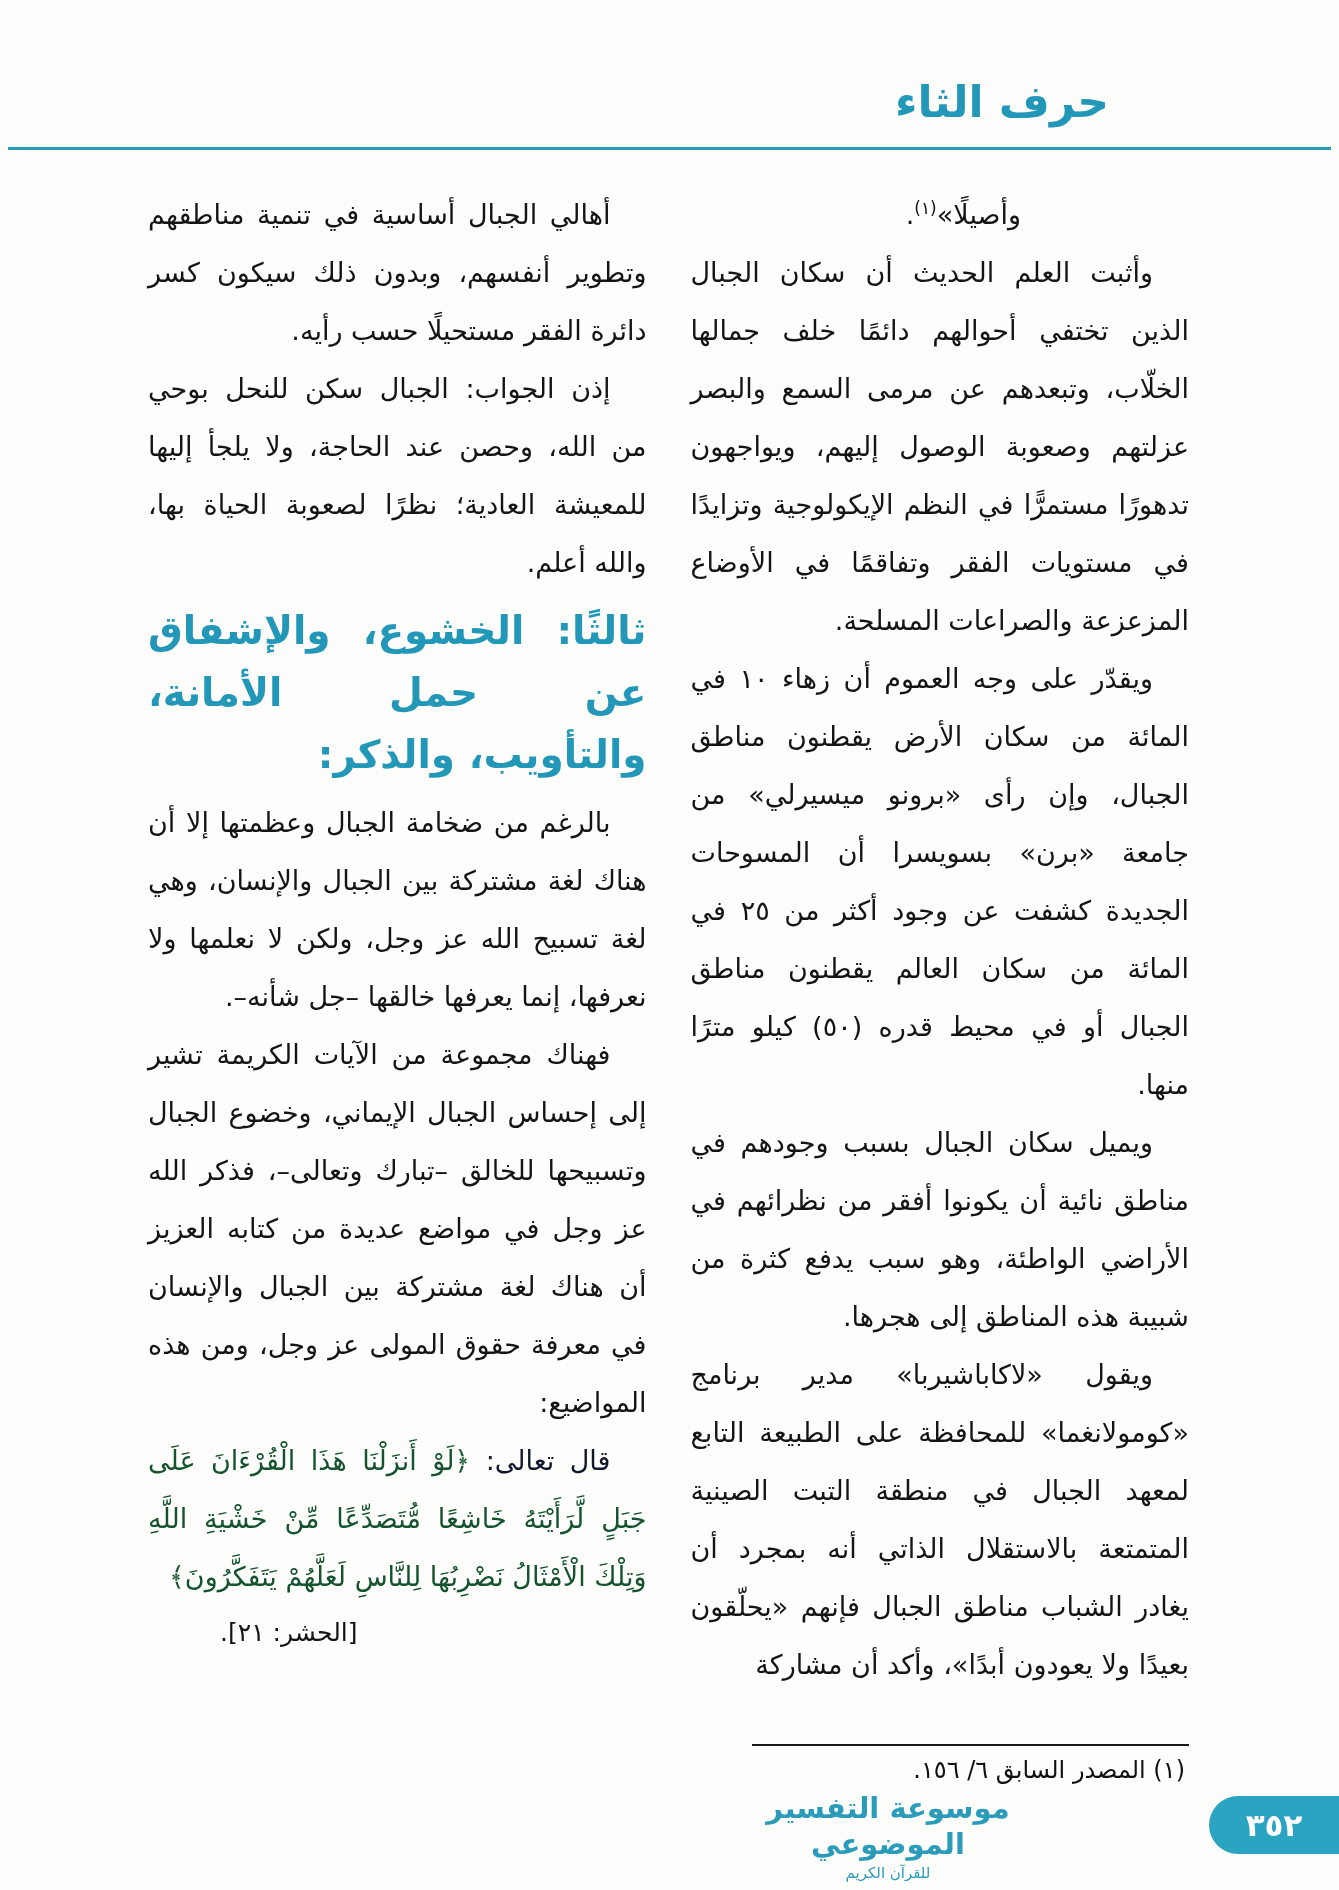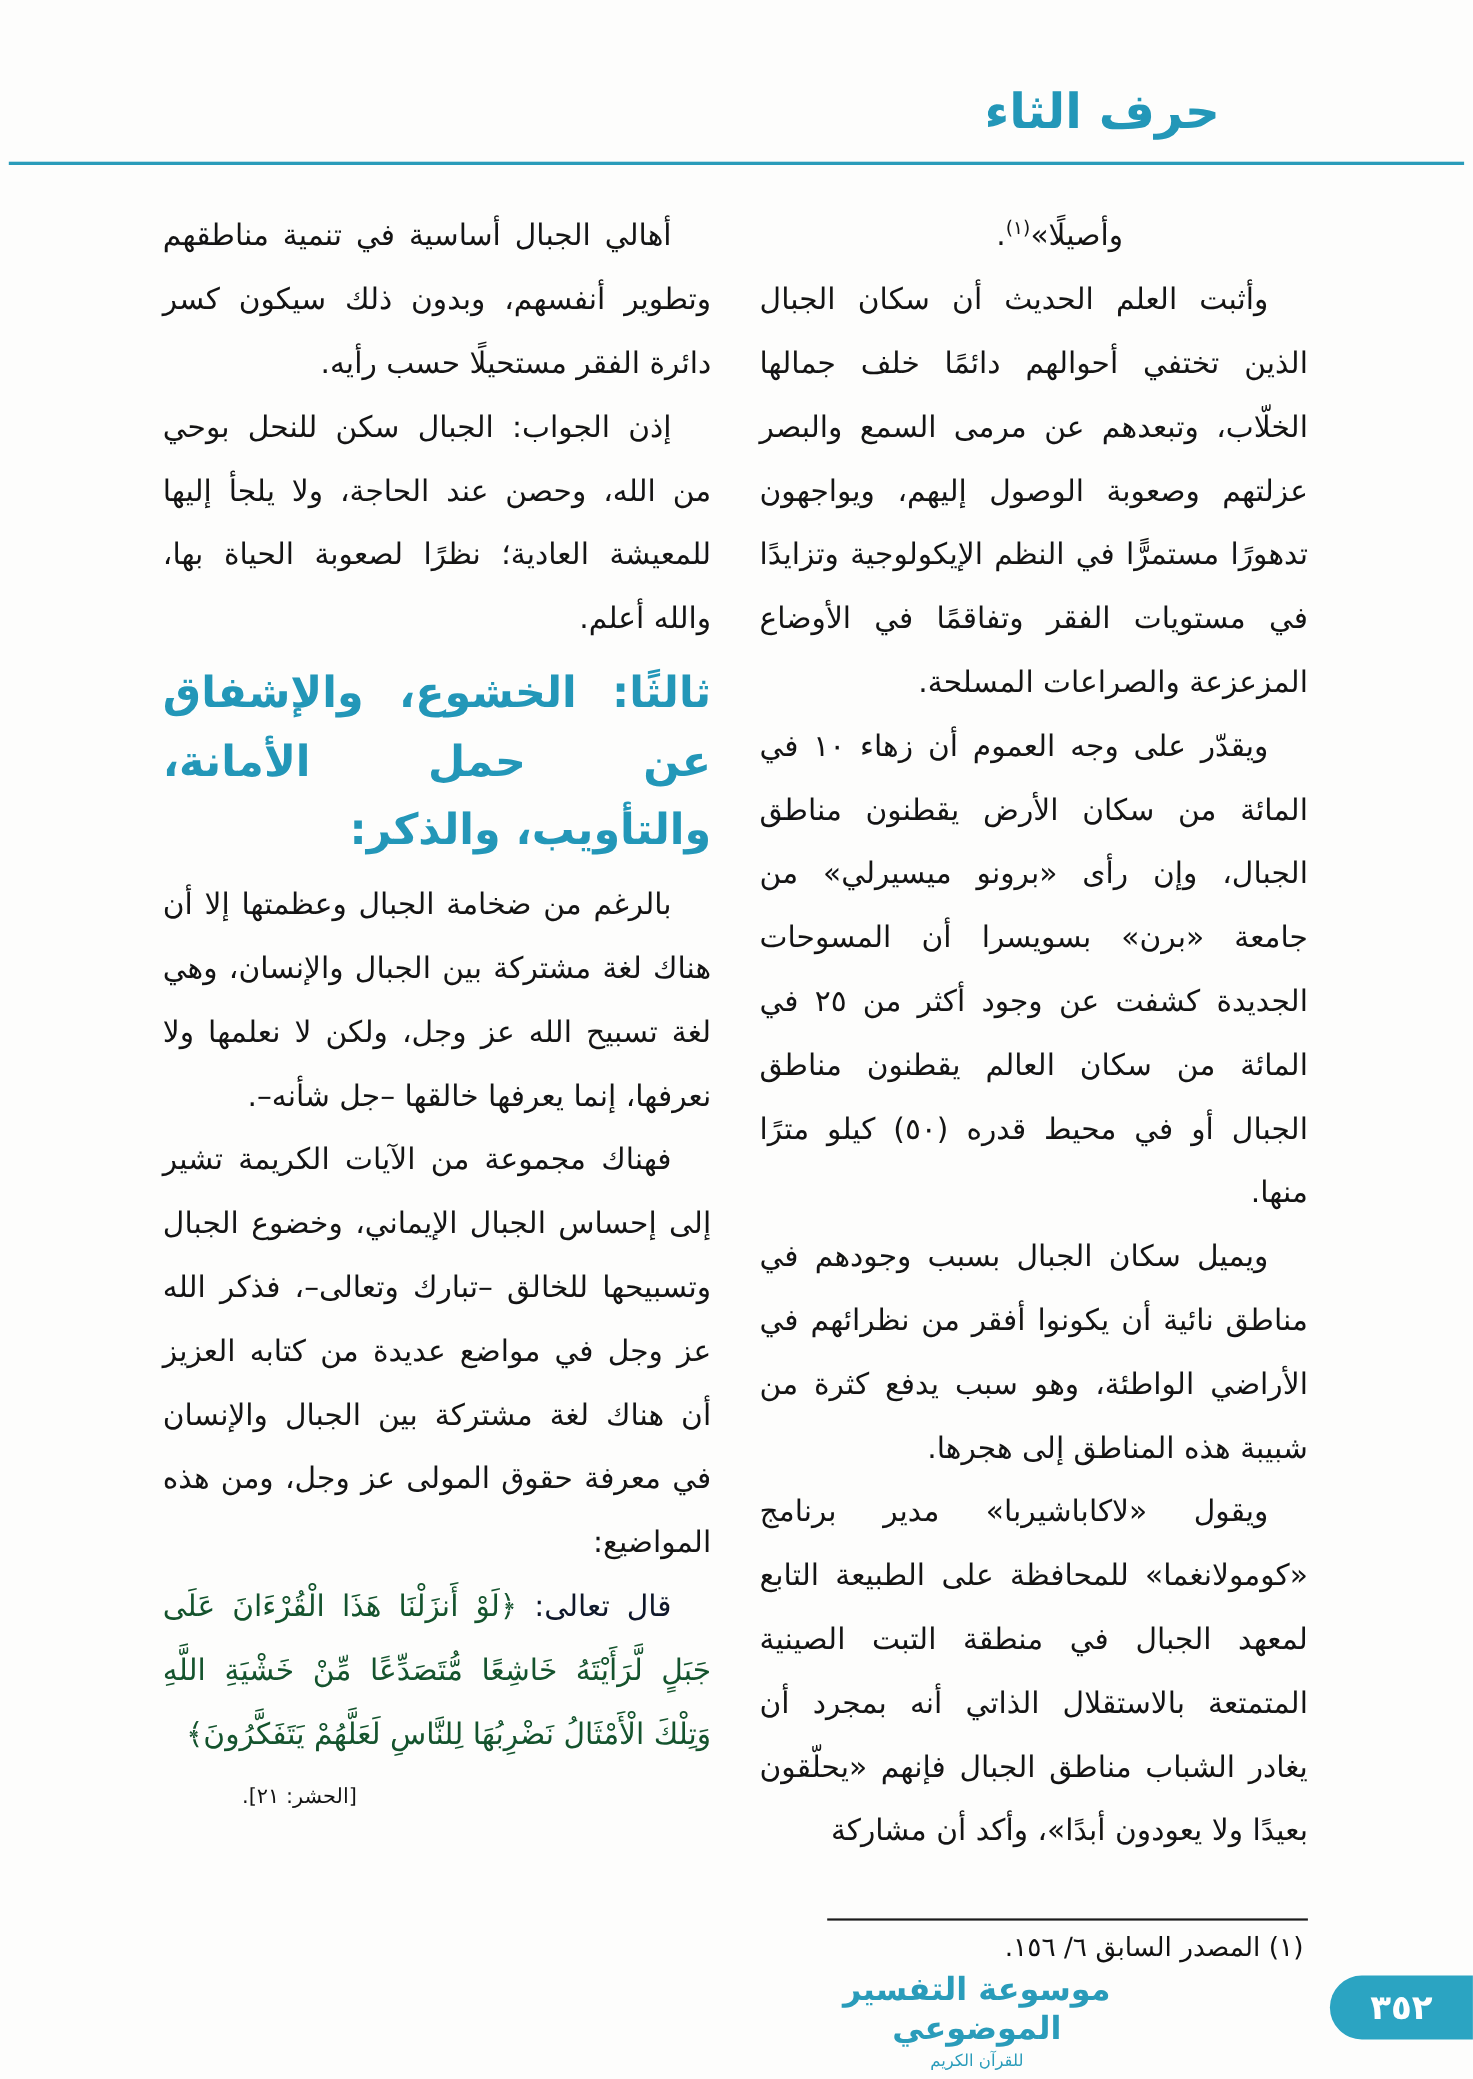--- a/index.html
+++ b/index.html
@@ -76,21 +76,21 @@
   .verse-para .verse-intro { color: #0f172a; }
 
   .quran {
     color: #14532d;
     font-weight: 400;
   }
 
   .verse-ref {
     text-align: left;
     padding-left: 72px;
-    font-size: 19px;
+    font-size: 25px;
     line-height: 54px;
     color: #141414;
   }
 
   .footnote-rule {
     position: absolute;
     top: 1744px;
     right: 150px;
     width: 437px;
     height: 2px;

